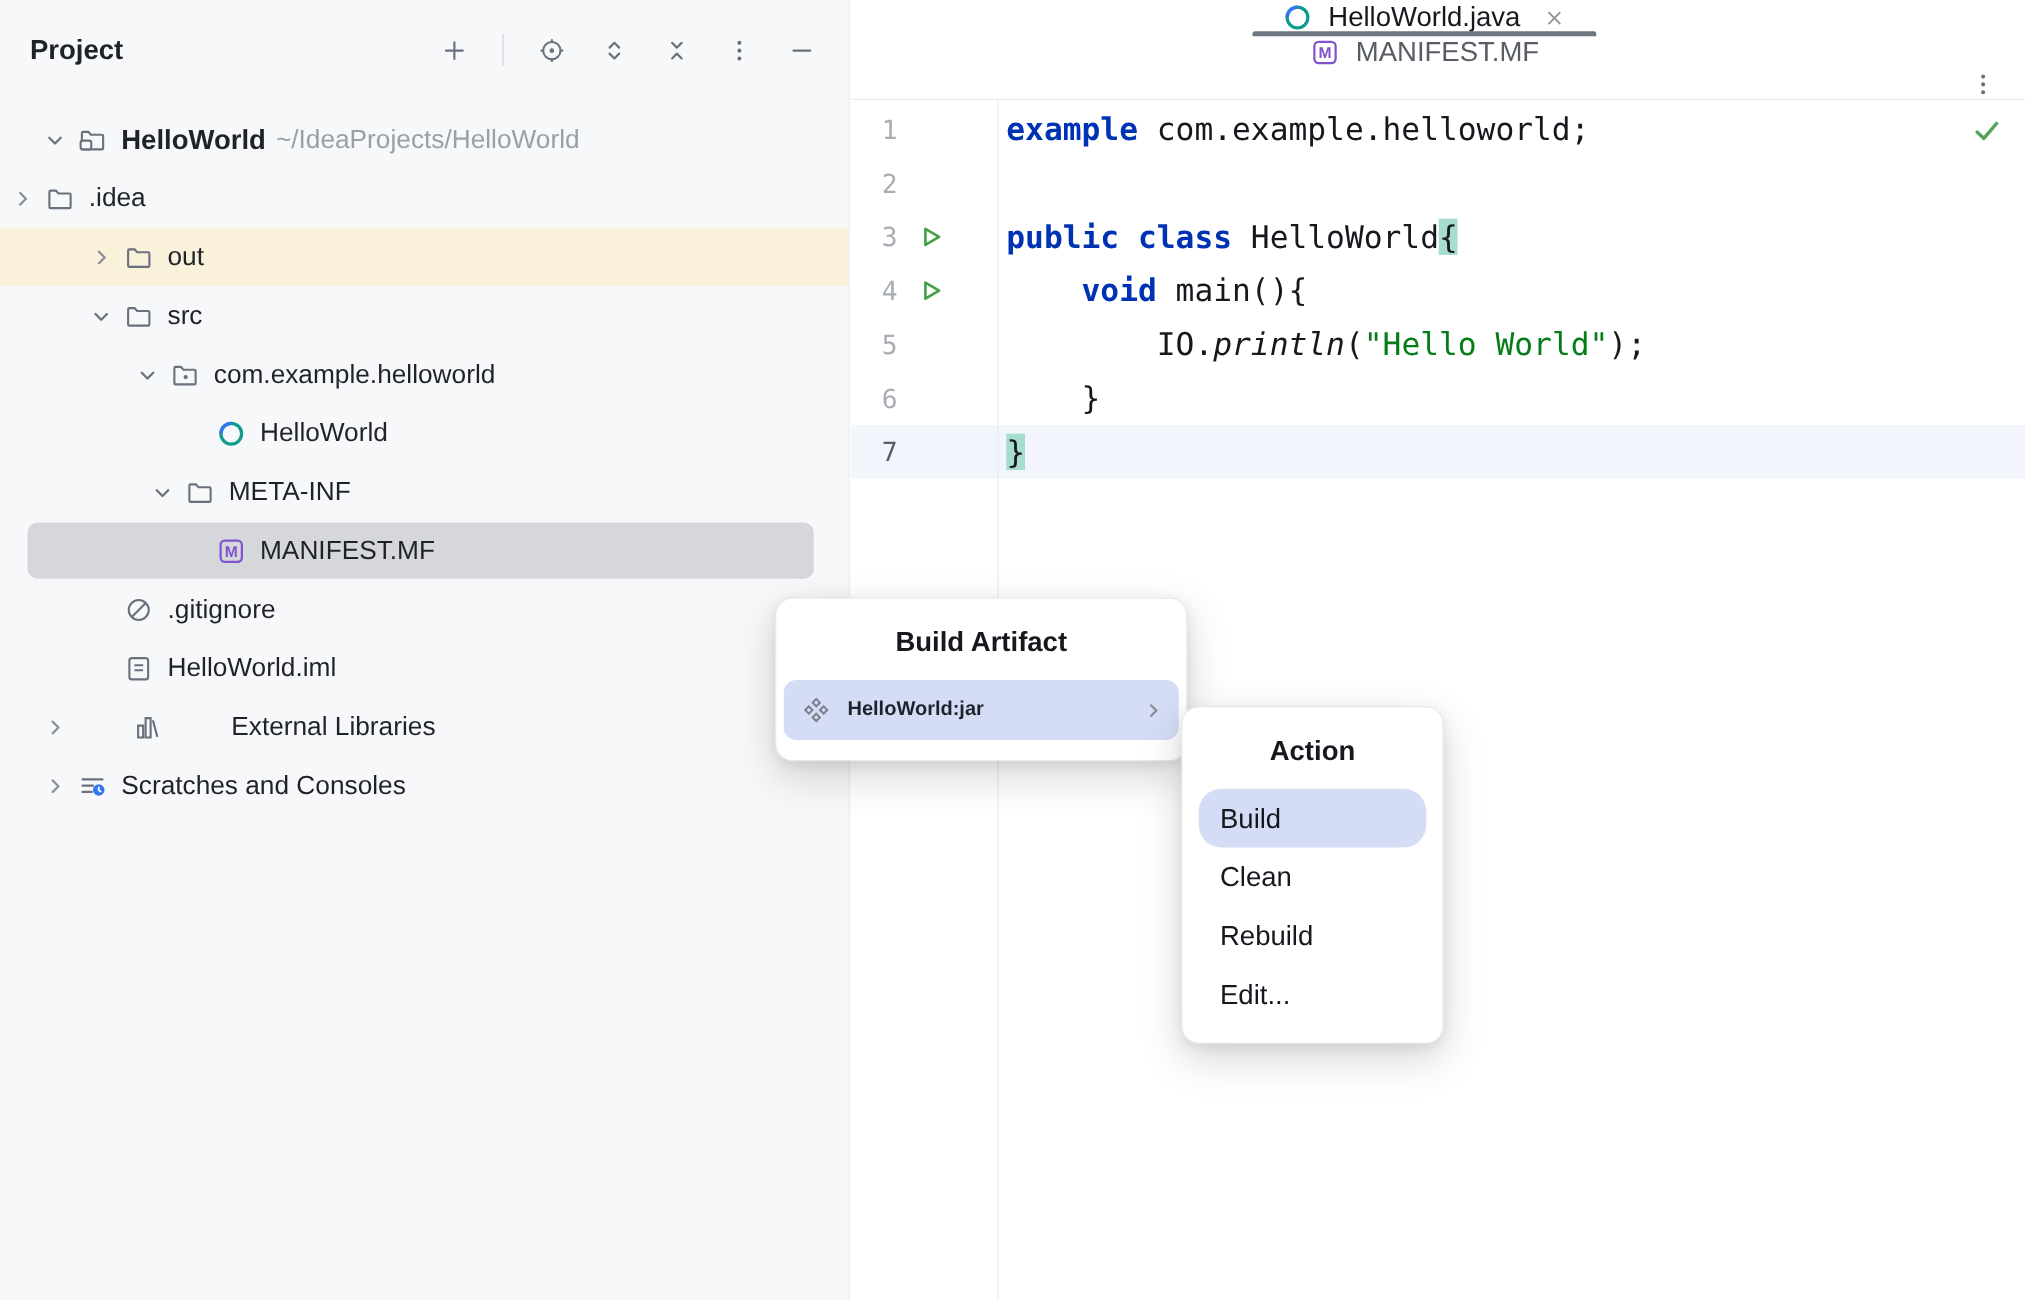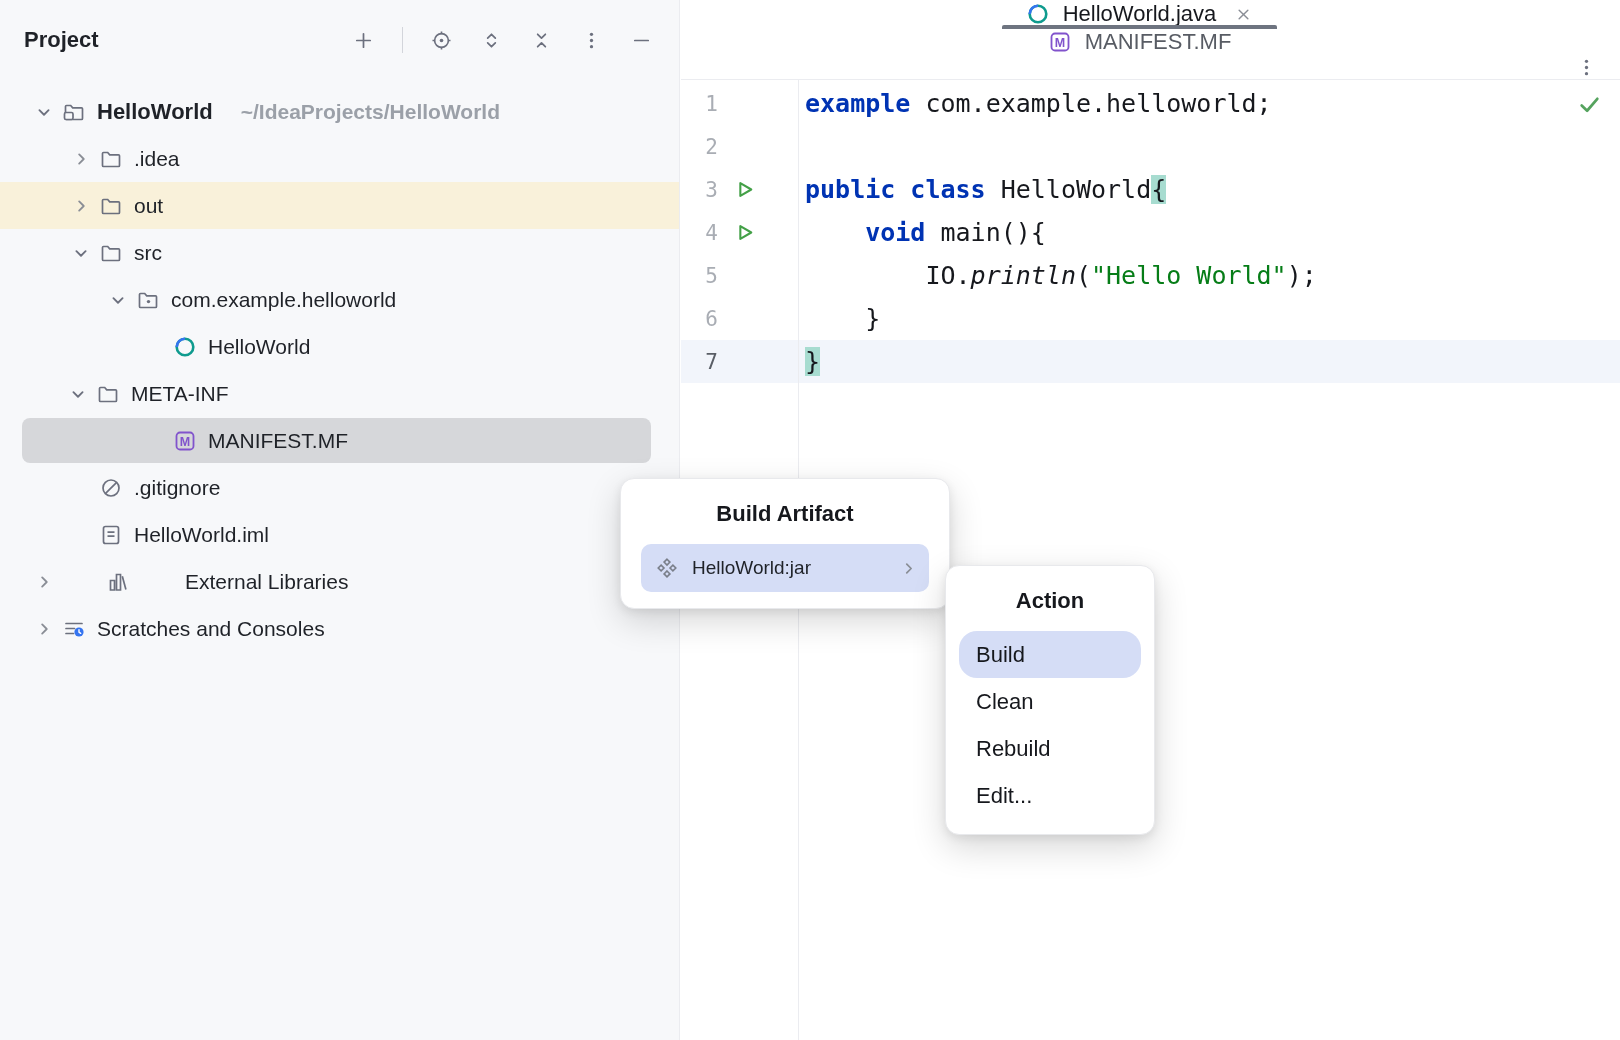--- a/index.html
+++ b/index.html
@@ -26,21 +26,21 @@
   .tree-row{display:flex;align-items:center;height:47px;font-size:21px;position:relative;cursor:pointer;}
   .tree-row > *{position:relative;z-index:1;}
   .tree-row.cream{background:var(--cream-row);}
   .tree-row.selected::before{content:"";position:absolute;left:22px;right:28px;top:1px;bottom:1px;background:var(--selected-row);border-radius:8px;z-index:0;}
   .expander{width:36px;height:24px;display:flex;align-items:center;justify-content:center;flex:none;}
   .expander svg{width:22px;height:22px;}
   .icon{display:inline-flex;align-items:center;justify-content:center;flex:none;}
   .icon svg{width:24px;height:24px;display:block;}
   .tree-label{margin-left:11px;white-space:nowrap;}
   .tree-label.bold{font-weight:700;font-size:22px;}
-  .tree-suffix{margin-left:28px;color:var(--path-gray);white-space:nowrap;font-weight:bold;}
+  .tree-suffix{margin-left:8px;color:var(--path-gray);white-space:nowrap;}
 
   
   .editor-area{position:absolute;left:681px;top:0;right:0;height:1040px;background:var(--editor-bg);}
   .tabbar{height:80px;display:flex;align-items:center;border-bottom:1px solid var(--divider);padding-right:22px;position:relative;flex-direction:column;}
   .tab{display:flex;align-items:center;height:80px;padding:0 24px;gap:13px;font-size:22px;color:#585c64;position:relative;cursor:pointer;white-space:nowrap;}
   .tab.active{color:#16181d;}
   .tab.active::after{content:"";position:absolute;left:0;right:0;bottom:-1px;height:4px;background:var(--tab-underline);border-radius:2px 2px 0 0;}
   .tab-close{display:flex;margin-left:5px;cursor:pointer;}
   .tab-close svg{width:19px;height:19px;}
   .tab-kebab{margin-left:auto;cursor:pointer;display:flex;}
@@ -58,21 +58,21 @@
   .tok.str{color:var(--string);}
   .tok.it{font-style:italic;}
   .tok.brace{background:var(--brace-highlight);}
   .editor-check{position:absolute;top:12px;right:18px;display:flex;cursor:pointer;}
   .editor-check svg{width:25px;height:25px;}
 
   
   .popup{position:absolute;background:#fff;border-radius:14px;border:1px solid #e8e9ec;box-shadow:0 12px 34px rgba(0,0,0,.16),0 3px 10px rgba(0,0,0,.08);z-index:10;}
   .popup-title{font-weight:700;font-size:22px;text-align:center;padding:22px 10px 17px;color:#16181d;}
   .build-artifact-popup{left:620px;top:478px;width:330px;padding-bottom:16px;}
-  .ba-item{margin:0 20px;height:48px;border-radius:10px;display:flex;align-items:center;gap:13px;padding:0 10px 0 14px;font-size:19px;cursor:pointer;}
+  .ba-item{margin:0 6px;height:48px;border-radius:10px;display:flex;align-items:center;gap:13px;padding:0 10px 0 14px;font-size:16px;cursor:pointer;font-weight:bold;}
   .ba-item.selected{background:var(--popup-highlight);}
   .ba-item .chev{margin-left:auto;display:flex;}
   .ba-item .chev svg{width:21px;height:21px;}
   .action-popup{left:945px;top:565px;width:210px;padding-bottom:15px;}
   .action-item{height:47px;display:flex;align-items:center;margin:0 13px;padding:0 17px;border-radius:18px;font-size:22px;color:#16181d;cursor:pointer;white-space:nowrap;}
   .action-item.selected{background:var(--popup-highlight);}
 </style>
 </head>
 <body>
 
@@ -133,21 +133,21 @@
           </span>
           <span class="icon ">
             <svg viewBox="0 0 24 24" fill="none" xmlns="http://www.w3.org/2000/svg">
               <path d="M3.5 18.5v-12c0-.6.4-1 1-1h4.2l2 2.3h8.8c.6 0 1 .4 1 1v9.7c0 .6-.4 1-1 1h-15c-.6 0-1-.4-1-1z" stroke="#6c707e" stroke-width="1.7"></path>
               <rect x="2.5" y="12.5" width="8.5" height="7" rx="1.5" fill="#f7f8fa" stroke="#6c707e" stroke-width="1.7"></rect>
             </svg>
           </span>
           <span class="tree-label bold">HelloWorld</span>
           <span class="tree-suffix">~/IdeaProjects/HelloWorld</span>
         </div>
-        <div class="tree-row" style="padding-left: 63px;">
+        <div class="tree-row" style="">
           <span class="expander">
             <svg viewBox="0 0 24 24" fill="none" xmlns="http://www.w3.org/2000/svg">
               <path d="M10 7l5 5-5 5" stroke="#8a8e96" stroke-width="2" stroke-linecap="round" stroke-linejoin="round"></path>
             </svg>
           </span>
           <span class="icon ">
             <svg viewBox="0 0 24 24" fill="none" xmlns="http://www.w3.org/2000/svg">
               <path d="M3.5 18.5v-12c0-.6.4-1 1-1h4.2l2 2.3h8.8c.6 0 1 .4 1 1v9.7c0 .6-.4 1-1 1h-15c-.6 0-1-.4-1-1z" stroke="#6c707e" stroke-width="1.7"></path>
             </svg>
           </span>
@@ -196,21 +196,21 @@
         <div class="tree-row" style="padding-left: 137px;">
           <span class="expander"></span>
           <span class="icon ">
             <svg viewBox="0 0 24 24" fill="none" xmlns="http://www.w3.org/2000/svg">
               <circle cx="12" cy="12" r="8.3" stroke="#0f9b8e" stroke-width="2.6"></circle>
               <path d="M12 3.7A8.3 8.3 0 0 0 3.7 12" stroke="#3574f0" stroke-width="2.6"></path>
             </svg>
           </span>
           <span class="tree-label">HelloWorld</span>
         </div>
-        <div class="tree-row" style="padding-left: 60px;">
+        <div class="tree-row" style="padding-left: 112px;">
           <span class="expander">
             <svg viewBox="0 0 24 24" fill="none" xmlns="http://www.w3.org/2000/svg">
               <path d="M7 10l5 5 5-5" stroke="#6c707e" stroke-width="2" stroke-linecap="round" stroke-linejoin="round"></path>
             </svg>
           </span>
           <span class="icon ">
             <svg viewBox="0 0 24 24" fill="none" xmlns="http://www.w3.org/2000/svg">
               <path d="M3.5 18.5v-12c0-.6.4-1 1-1h4.2l2 2.3h8.8c.6 0 1 .4 1 1v9.7c0 .6-.4 1-1 1h-15c-.6 0-1-.4-1-1z" stroke="#6c707e" stroke-width="1.7"></path>
             </svg>
           </span>

